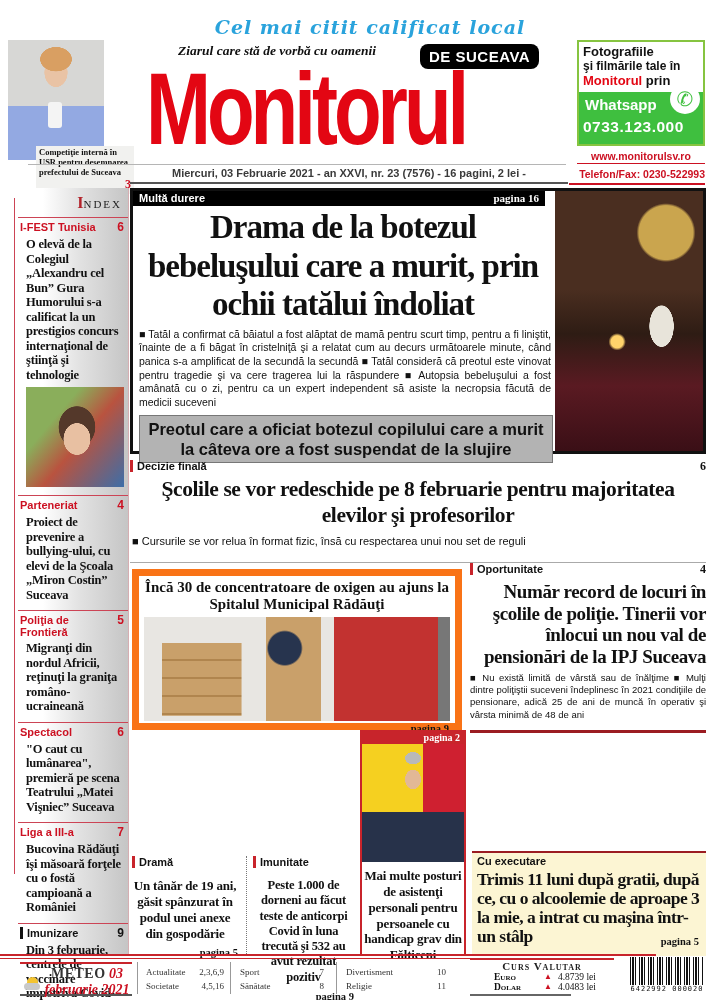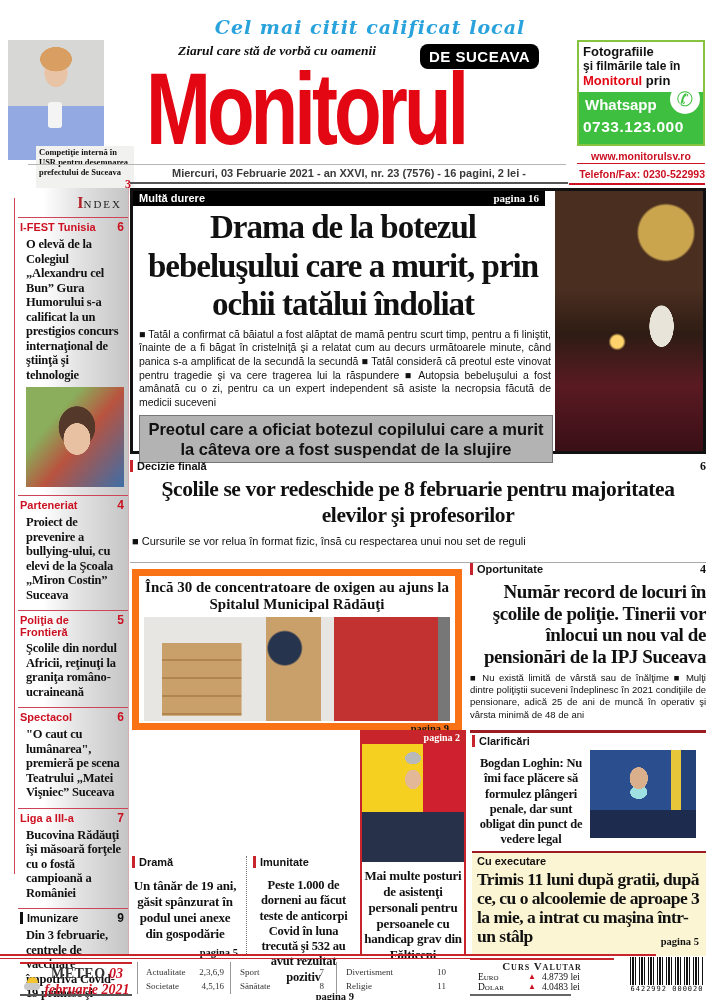--- a/index.html
+++ b/index.html
@@ -153,21 +153,21 @@
   .meteo-icon::after{content:"";position:absolute;left:0;top:6px;width:16px;height:7px;border-radius:6px;background:#c9c9c9;}
   .meteo-rows{padding-left:26px;font-size:8.5px;color:#333;}
   .meteo-row{display:flex;gap:6px;}
   .meteo-row:first-child{border-bottom:1px dotted #cc1122;}
   .f-sep{top:962px;width:1px;height:32px;background:#999;}
   .toc-col{top:966px;font:9px/1.5 "Liberation Serif",serif;color:#333;}
   .toc-row{display:flex;justify-content:space-between;}
   .curs{left:470px;top:958px;width:144px;border-top:2px solid #c8242b;font-family:"Liberation Serif",serif;box-sizing:border-box;}
   .curs-title{text-align:center;font-size:11px;font-variant:small-caps;letter-spacing:1px;font-weight:bold;color:#222;}
   .curs-row{display:flex;font-size:9.5px;padding:0 8px;gap:6px;}
-  .curs-cur{width:44px;font-variant:small-caps;font-weight:normal;}
+  .curs-cur{width:44px;font-variant:small-caps;font-weight:bold;margin-left:16px;}
   .curs-dir{color:#cc1122;font-size:8px;}
   .curs-rule{height:2px;background:#666;margin-top:2px;width:70%;}
   .barcode{left:630px;top:957px;width:74px;height:40px;}
   .bars{height:28px;background:repeating-linear-gradient(90deg,#111 0 1px,#fff 1px 2px,#111 2px 4px,#fff 4px 5px,#111 5px 6px,#fff 6px 9px);}
   .bc-num{text-align:center;font:7px "DejaVu Sans Mono",monospace;letter-spacing:1px;}
 </style>
 </head>
 <body>
 
 <div class="page">
@@ -219,21 +219,21 @@
           <span class="sb-kick">Parteneriat</span>
           <span class="sb-num">4</span>
         </div>
       <div class="sb-text">Proiect de prevenire a bullying-ului, cu elevi de la Şcoala „Miron Costin” Suceava</div>
     </div>
     <div class="sb-item">
       <div class="sb-head">
           <span class="sb-kick">Poliţia de Frontieră</span>
           <span class="sb-num">5</span>
         </div>
-      <div class="sb-text">Şcolile din nordul Africii, reţinuţi la graniţa româno-ucraineană</div>
+      <div class="sb-text">Migranţi din nordul Africii, reţinuţi la graniţa româno-ucraineană</div>
     </div>
     <div class="sb-item">
       <div class="sb-head">
           <span class="sb-kick">Spectacol</span>
           <span class="sb-num">6</span>
         </div>
       <div class="sb-text">"O caut cu lumânarea", premieră pe scena Teatrului „Matei Vişniec” Suceava</div>
     </div>
     <div class="sb-item">
       <div class="sb-head">
@@ -289,30 +289,20 @@
     <div class="police-rule"></div>
   </div>
 
 
   <div class="abs falt story">
     <div class="falt-pg">pagina 2</div>
     <div class="ph-flagman"></div>
     <div class="txt">Mai multe posturi de asistenţi personali pentru persoanele cu handicap grav din Fălticeni</div>
   </div>
 
-  <div class="abs clarif story">
-    <div class="k-row">
-        <span class="kick">Clarificări</span>
-      </div>
-    <div class="clarif-body">
-      <div class="txt">Bogdan Loghin: Nu îmi face plăcere să formulez plângeri penale, dar sunt obligat din punct de vedere legal</div>
-      <div class="ph-loghin"></div>
-    </div>
-    <div class="clarif-pg pagina">pagina 3</div>
-  </div>
 
   <div class="abs drama story">
     <div class="k-row">
         <span class="kick">Dramă</span>
       </div>
     <div class="txt">Un tânăr de 19 ani, găsit spânzurat în podul unei anexe din gospodărie</div>
     <div class="story-pg pagina">pagina 5</div>
   </div>
   <div class="abs imun story">
     <div class="k-row">

